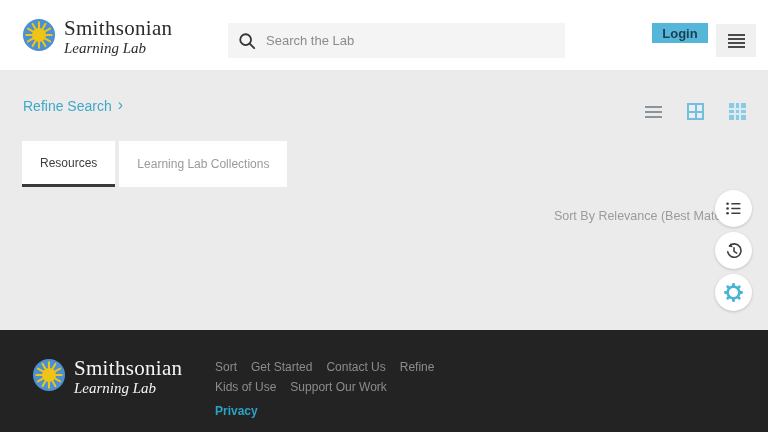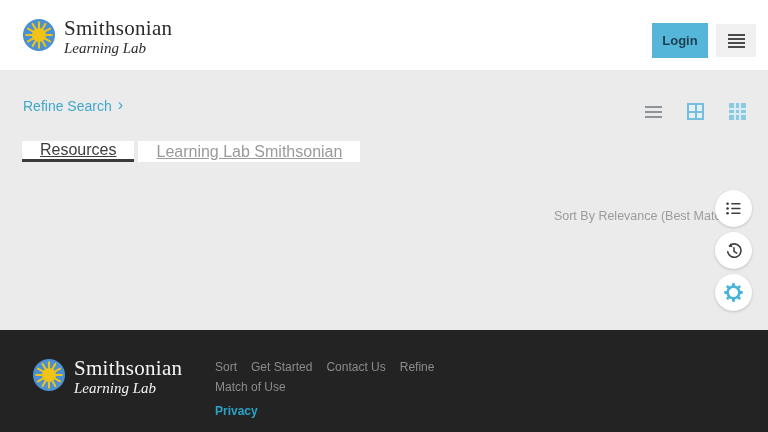--- a/index.html
+++ b/index.html
@@ -21,21 +21,21 @@
     position:absolute; left:228px; top:23px; width:337px; height:35px;
     background:#f4f4f4; display:flex; align-items:center; padding:0 10px;
   }
   .search-bar svg { flex:0 0 auto; }
   .search-bar input {
     flex:1; border:none; outline:none; background:transparent;
     font-size:13px; color:#444; margin-left:10px; font-family:"Liberation Sans",sans-serif;
   }
   .search-bar input::placeholder { color:#8b8b8b; }
   .login-btn {
-    position:absolute; left:652px; top:23px; width:56px; height:35px;
+    position:absolute; left:652px; top:23px; width:56px; height:20px;
     background:#55b6d9; border:none; color:#1c3f53; font-weight:bold;
     font-size:13px; cursor:pointer; font-family:"Liberation Sans",sans-serif;
   }
   .menu-btn {
     position:absolute; left:716px; top:24px; width:40px; height:33px;
     background:#f0f0f0; border:none; cursor:pointer;
     display:flex; flex-direction:column; justify-content:center; align-items:center; gap:2px;
   }
   .menu-btn span { display:block; width:17px; height:2px; background:#4a4a4a; }
   
@@ -52,22 +52,22 @@
   .vicon-grid::before { content:""; position:absolute; left:50%; top:0; bottom:0; width:2px; background:#77bedd; transform:translateX(-50%); }
   .vicon-grid::after  { content:""; position:absolute; top:50%; left:0; right:0; height:2px; background:#77bedd; transform:translateY(-50%); }
   .vicon-mosaic { background:#8ecadf; position:relative; }
   .vicon-mosaic::before, .vicon-mosaic::after {
     content:""; position:absolute; background:#d7ecf4;
   }
   .vicon-mosaic::before { left:5px; top:0; bottom:0; width:2px; box-shadow:5px 0 0 #d7ecf4; }
   .vicon-mosaic::after  { top:5px; left:0; right:0; height:2px; box-shadow:0 5px 0 #d7ecf4; }
   .tabs { position:absolute; left:22px; top:141px; display:flex; gap:4px; }
   .tab {
-    background:#ffffff; height:21px; padding:0 18px; display:flex; align-items:center;
-    font-size:16px; color:#9a9a9a; cursor:pointer; border:none; font-family:"Liberation Sans",sans-serif;text-decoration:underline;
+    background:#ffffff; height:46px; padding:0 18px; display:flex; align-items:center;
+    font-size:12px; color:#9a9a9a; cursor:pointer; border:none; font-family:"Liberation Sans",sans-serif;
   }
   .tab.active { color:#3d3d3d; border-bottom:3px solid #3a3a3a; }
   .sort {
     position:absolute; right:22px; top:209px; font-size:12.5px; color:#9b9b9b;
     display:flex; align-items:center; gap:5px; cursor:pointer; z-index:1;
   }
   .sort .chev { color:#a9c7d4; font-size:11px; }
   .fab-col { position:absolute; left:715px; top:190px; z-index:2; display:flex; flex-direction:column; gap:5px; }
   .fab {
     width:37px; height:37px; border-radius:50%; background:#ffffff; border:none;
@@ -107,20 +107,27 @@
           <line x1="18" y1="4.5" x2="18" y2="10" transform="rotate(330 18 18)"></line>
         </g>
         <circle cx="18" cy="18" r="7.5" fill="#f0c417"></circle>
       </svg>
       <div class="brand-text">
         <div class="brand-name">Smithsonian</div>
         <div class="brand-sub">Learning Lab</div>
       </div>
     </div>
 
+    <div class="search-bar">
+      <svg width="18" height="18" viewBox="0 0 20 20">
+        <circle cx="8.5" cy="8.5" r="6" fill="none" stroke="#333" stroke-width="2"></circle>
+        <line x1="13" y1="13" x2="18" y2="18" stroke="#333" stroke-width="2" stroke-linecap="round"></line>
+      </svg>
+      <input type="text" placeholder="Search the Lab" style="">
+    </div>
 
     <button class="login-btn">Login</button>
 
     <button class="menu-btn">
       <span></span>
       <span></span>
       <span></span>
       <span></span>
     </button>
   </div>
@@ -135,21 +142,21 @@
       <span></span>
       <span></span>
       <span></span>
     </div>
     <div class="vicon vicon-grid"></div>
     <div class="vicon vicon-mosaic"></div>
   </div>
 
   <div class="tabs">
     <button class="tab active">Resources</button>
-    <button class="tab">Learning Lab Smithsonian</button>
+    <button class="tab">Learning Lab Collections</button>
   </div>
 
   <div class="sort">
     <span>Sort By Relevance (Best Match)</span>
     <span class="chev">⌄</span>
   </div>
 
   <div class="fab-col">
     <button class="fab">
       <svg width="19" height="19" viewBox="0 0 24 24">
@@ -214,21 +221,22 @@
     </div>
 
     <div class="flinks">
       <div class="frow">
         <a>Sort</a>
         <a>Get Started</a>
         <a>Contact Us</a>
         <a>Refine</a>
       </div>
       <div class="frow">
-        <a>Match of Use</a>
+        <a>Kids of Use</a>
+        <a>Support Our Work</a>
       </div>
       <div class="frow privacy">
         <a>Privacy</a>
       </div>
     </div>
 
   </div>
 
 </div>
 

